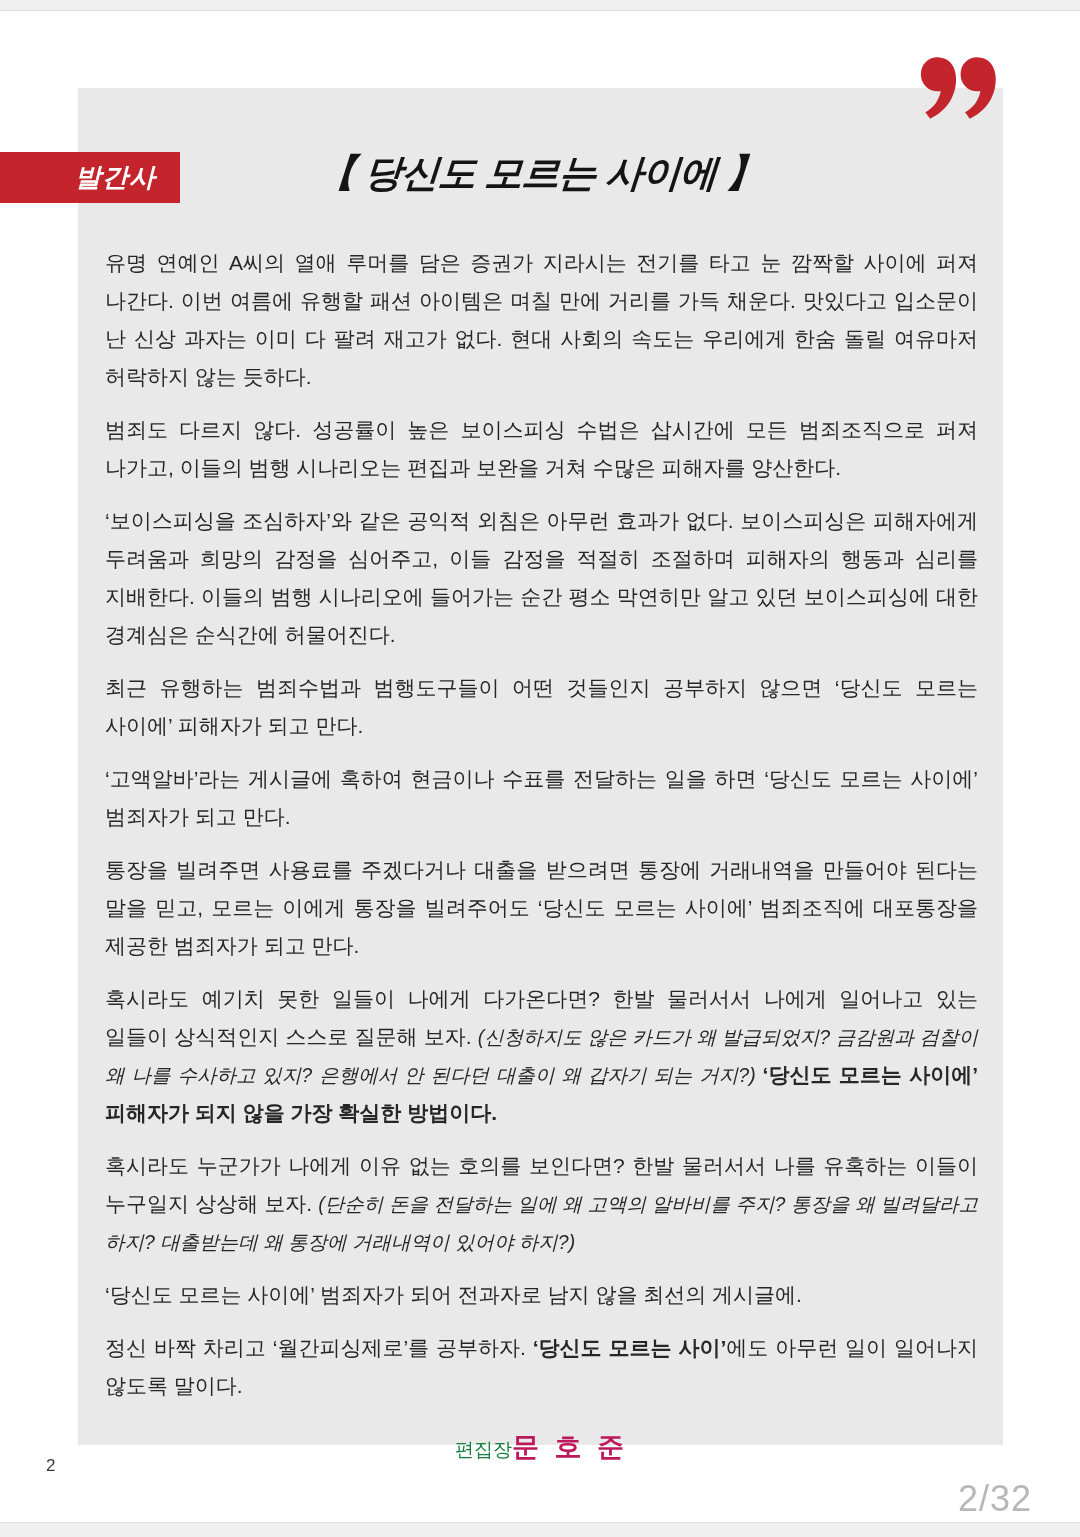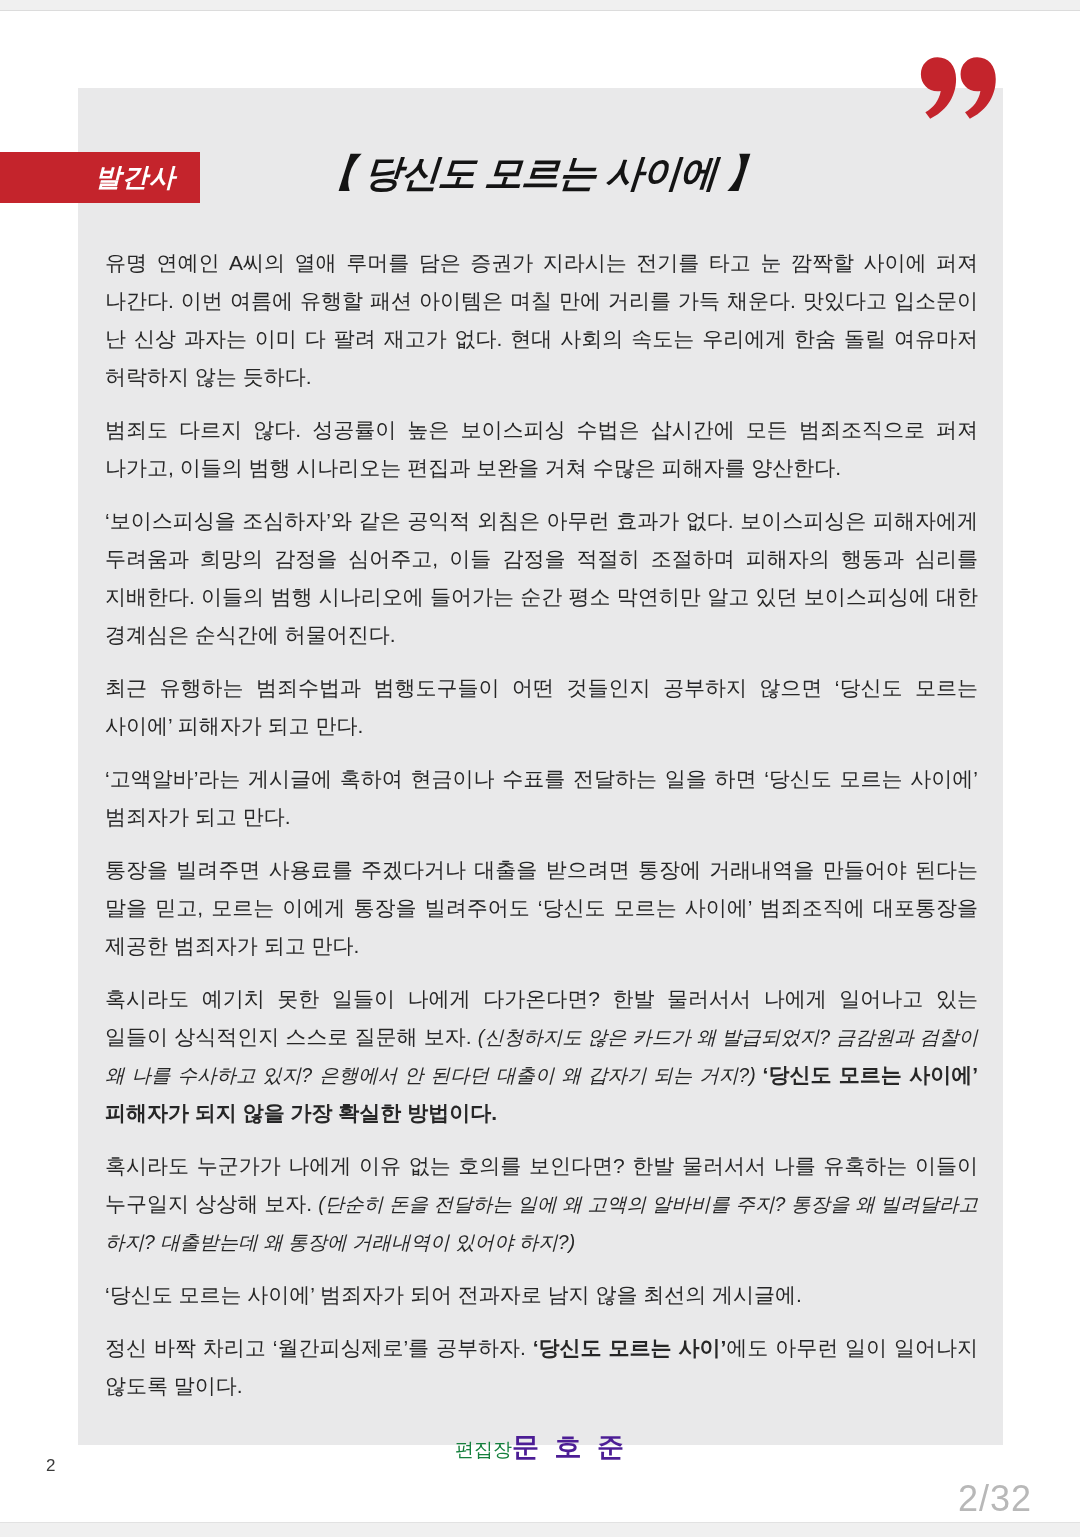--- a/index.html
+++ b/index.html
@@ -31,21 +31,21 @@
 
   
   .quote-mark {
     position: absolute; left: 916px; top: 56px;
     width: 84px; height: 64px;
   }
 
   
   .badge {
     position: absolute; left: 0; top: 152px;
-    width: 200px; height: 51px;
+    width: 180px; height: 51px;
     background: #c4242c;
     color: #ffffff;
     display: flex; align-items: center; justify-content: flex-end;
     padding-right: 24px; box-sizing: border-box;
     font-size: 26px; font-weight: bold; font-style: italic;
     letter-spacing: 1px;
   }
 
   
   .title {
@@ -73,21 +73,21 @@
   }
   .seg-normal { font-style: normal; font-weight: normal; }
   .seg-italic { font-style: italic; font-size: 19.5px; }
   .seg-bold   { font-weight: bold; }
 
   .signature {
     margin-top: 24px;
     text-align: center;
   }
   .sig-role { font-size: 19px; color: #15803d; }
-  .sig-name { font-size: 27px; font-weight: bold; color: #4c1d95; margin-left: 0; letter-spacing: 4px; }
+  .sig-name { font-size: 27px; font-weight: bold; color: #be185d; margin-left: 0; letter-spacing: 4px; }
 
   
   .page-num-left {
     position: absolute; left: 46px; top: 1456px;
     font-size: 17px; color: #3a3a3a;
   }
   .page-indicator {
     position: absolute; right: 48px; top: 1478px;
     font-size: 36px; color: #b8b8b8;
     letter-spacing: 1px;

